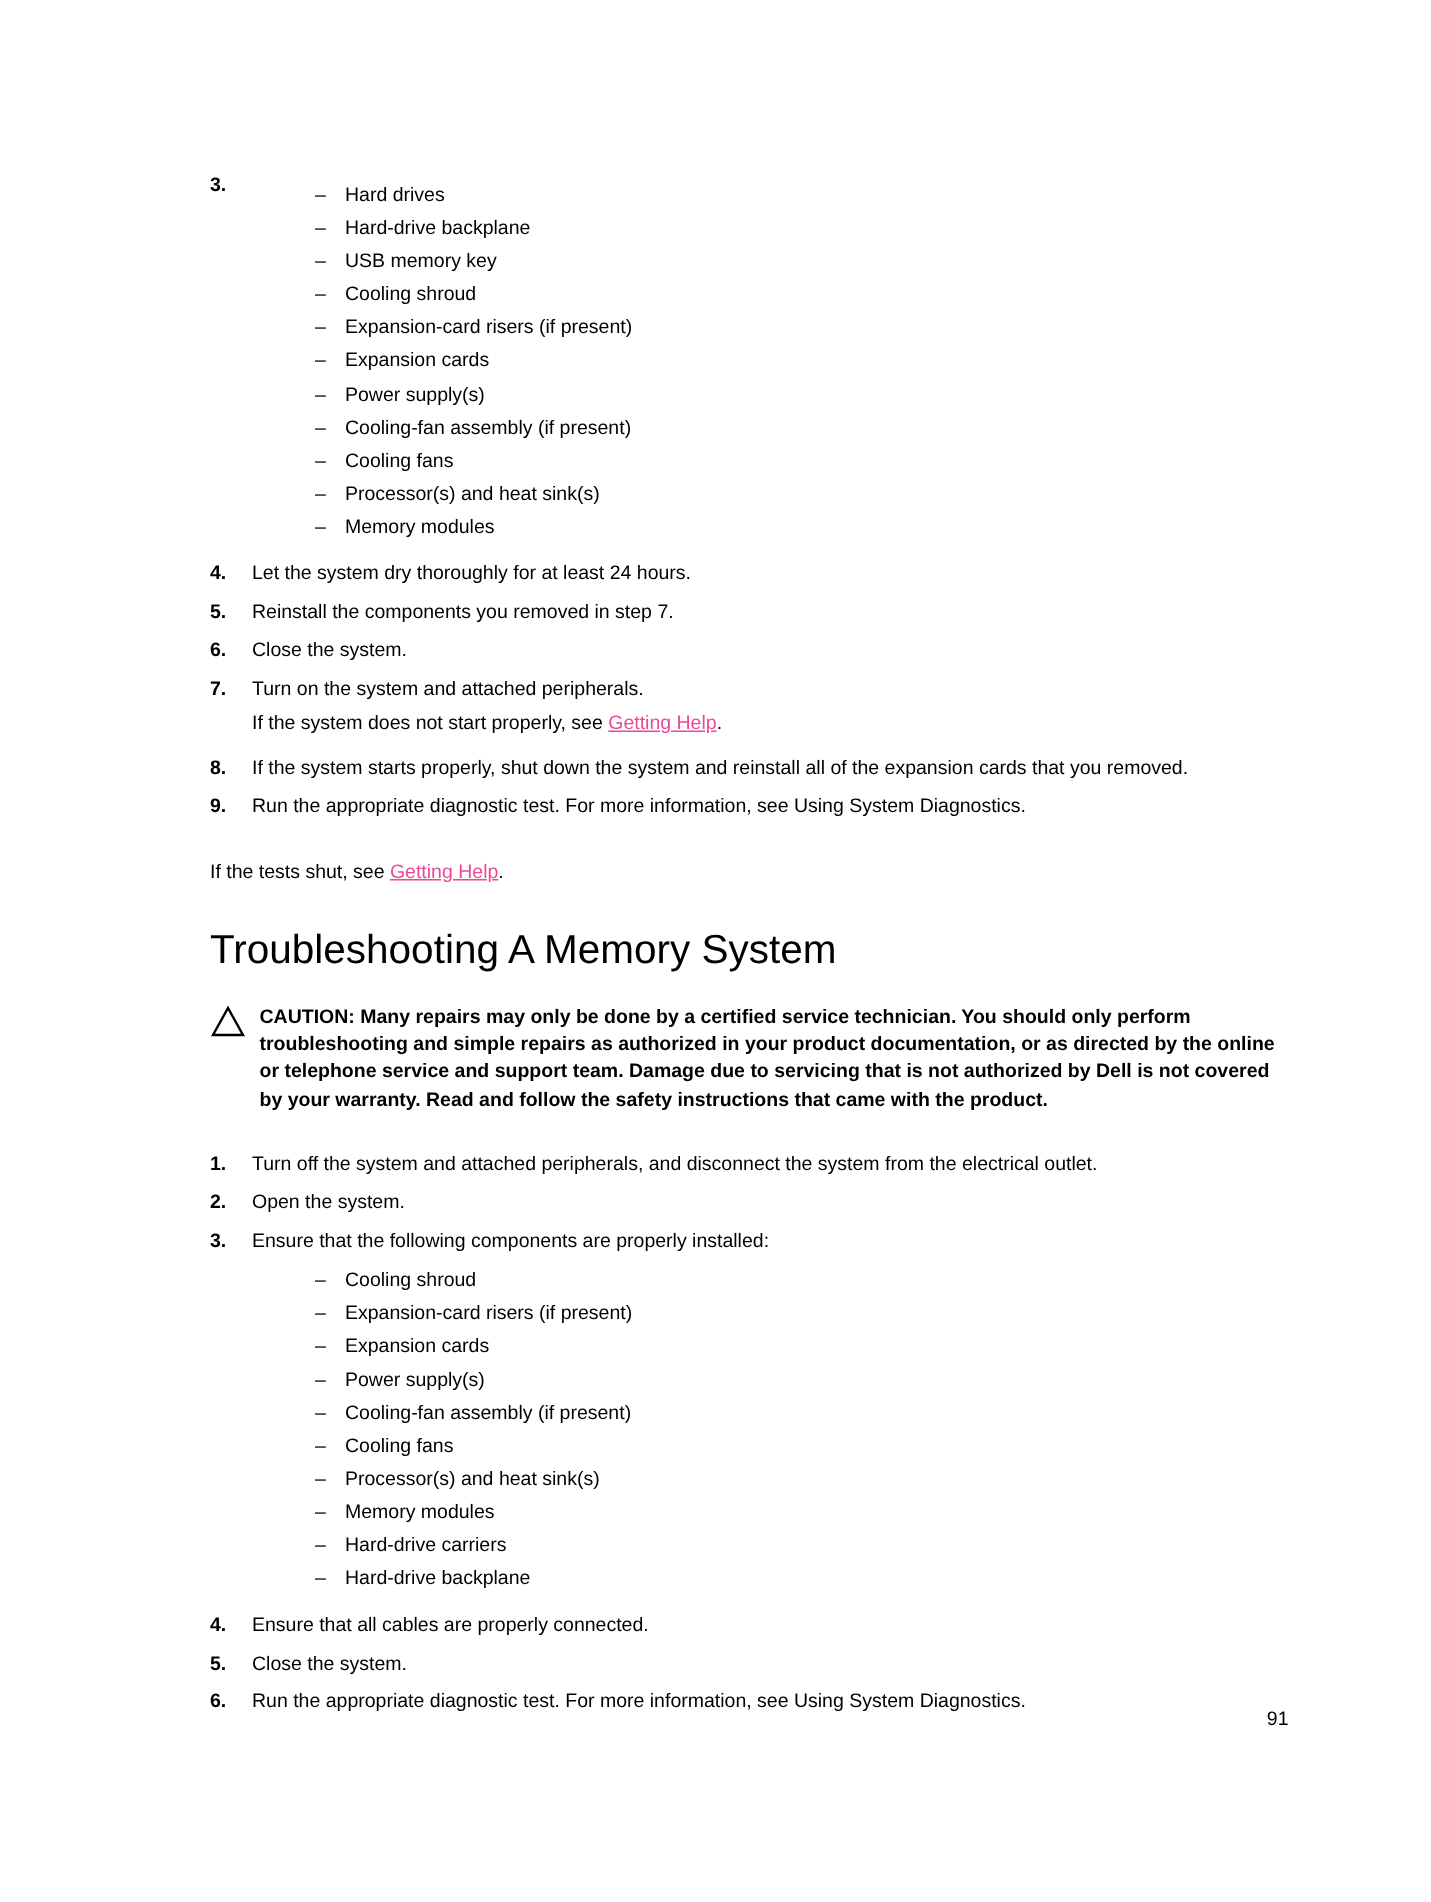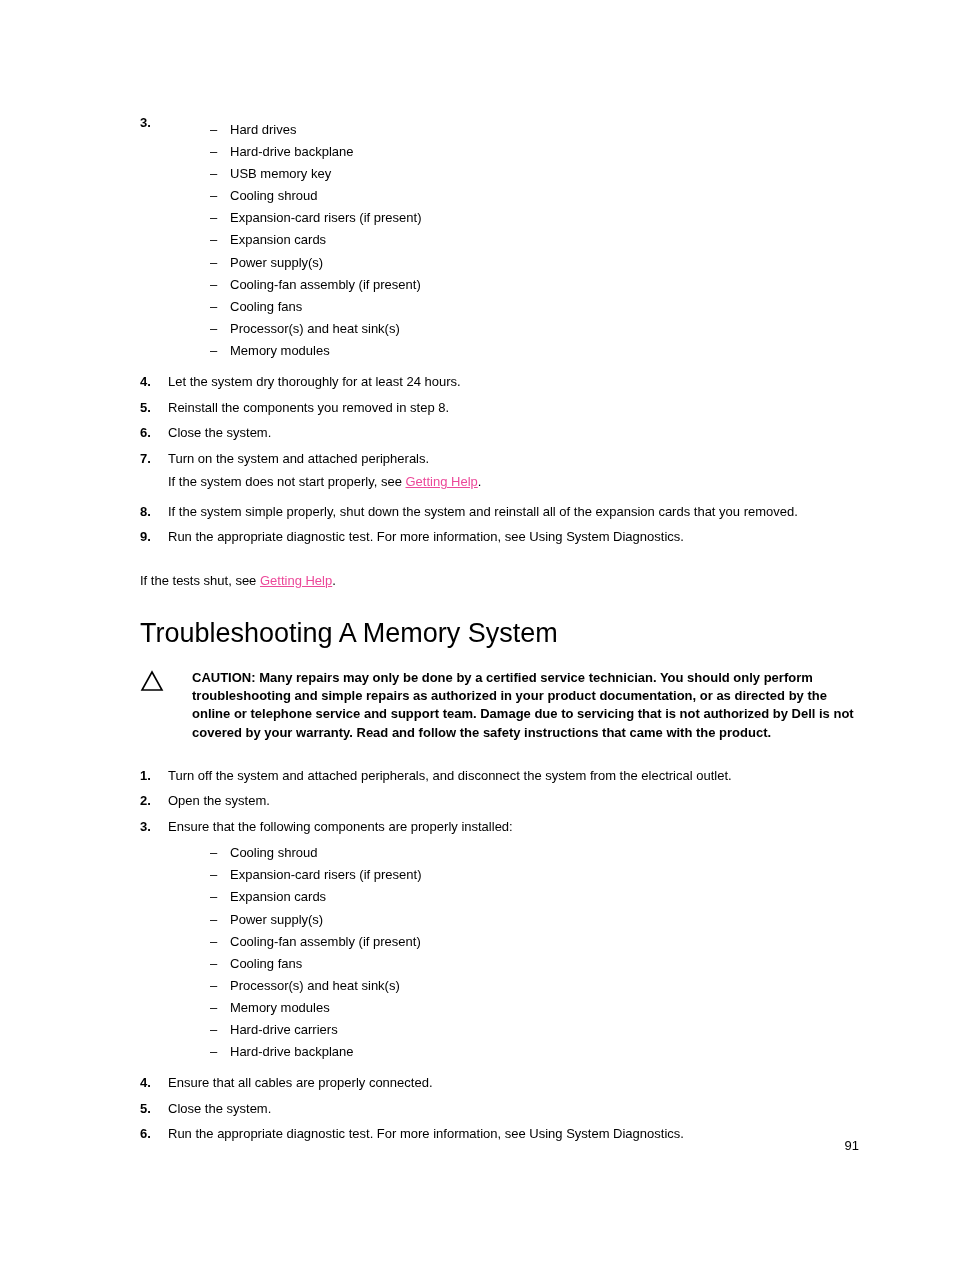--- a/index.html
+++ b/index.html
@@ -23,21 +23,21 @@
     .para { font-size: 13px; line-height: 1.5; margin-top: 24px; }
     .link { color: #ec4899; text-decoration: underline; cursor: pointer; }
     h2.heading {
       font-size: 27px;
       font-weight: normal;
       margin-top: 28px;
       margin-bottom: 20px;
       font-family: Arial, Helvetica, sans-serif;
       letter-spacing: 0;
     }
-    .caution-block { display: flex; gap: 28px; margin-bottom: 24px; }
+    .caution-block { display: flex; gap: 9px; margin-bottom: 24px; }
     .caution-icon { flex-shrink: 0; width: 24px; height: 24px; }
     .caution-text { font-size: 13px; font-weight: bold; line-height: 1.4; }
     .page-num { position: absolute; bottom: 115px; right: 95px; font-size: 13px; margin-top: 24px; }
   </style>
 </head>
 <body>
 
 <ol class="step-list">
   <li class="step-item">
     <span class="step-num">3.</span>
@@ -89,36 +89,36 @@
           </li>
       </ul>
     </div>
   </li>
   <li class="step-item">
       <span class="step-num">4.</span>
       <div class="step-body">Let the system dry thoroughly for at least 24 hours.</div>
     </li>
   <li class="step-item">
       <span class="step-num">5.</span>
-      <div class="step-body">Reinstall the components you removed in step 8.</div>
+      <div class="step-body">Reinstall the components you removed in step 7.</div>
     </li>
   <li class="step-item">
       <span class="step-num">6.</span>
       <div class="step-body">Close the system.</div>
     </li>
   <li class="step-item">
     <span class="step-num">7.</span>
     <div class="step-body">
       <p>Turn on the system and attached peripherals.</p>
       <p><span>If the system does not start properly, see </span><a class="link">Getting Help</a><span>.</span></p>
     </div>
   </li>
   <li class="step-item">
       <span class="step-num">8.</span>
-      <div class="step-body">If the system simple properly, shut down the system and reinstall all of the expansion cards that you removed.</div>
+      <div class="step-body">If the system starts properly, shut down the system and reinstall all of the expansion cards that you removed.</div>
     </li>
   <li class="step-item">
       <span class="step-num">9.</span>
       <div class="step-body">Run the appropriate diagnostic test. For more information, see Using System Diagnostics.</div>
     </li>
 </ol>
 
 <p class="para"><span>If the tests shut, see </span><a class="link">Getting Help</a><span>.</span></p>
 
 <h2 class="heading">Troubleshooting A Memory System</h2>

